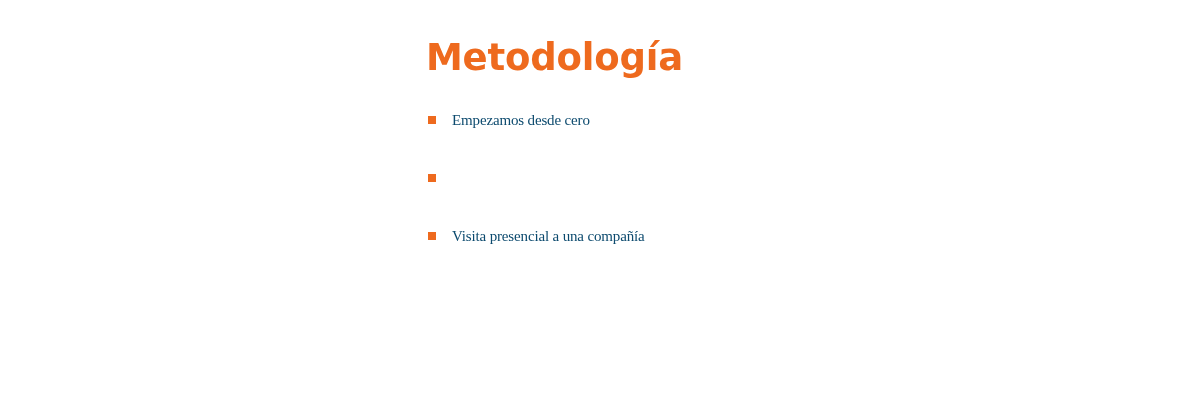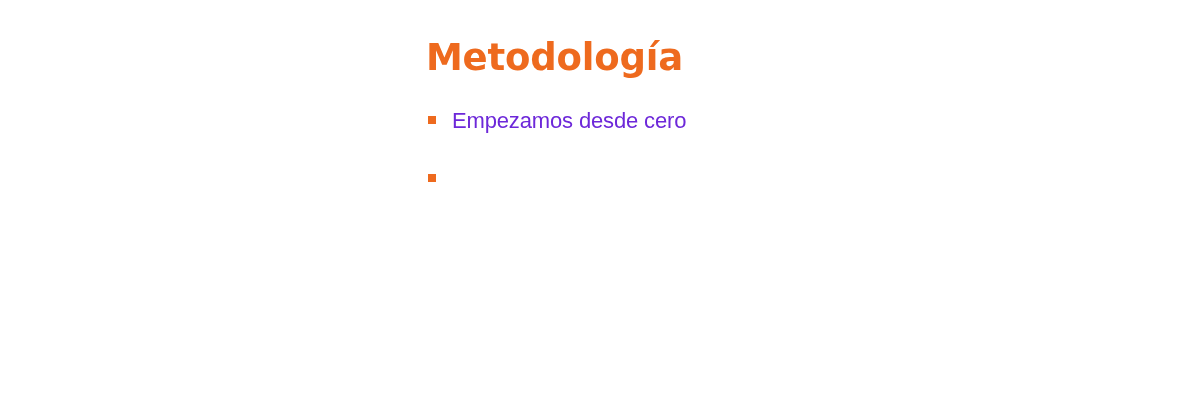--- a/index.html
+++ b/index.html
@@ -72,24 +72,24 @@
     left: 0px;
     top: 10px;
     width: 8px;
     height: 8px;
     background: #ee6a1e;
     display: block;
   }
 
   .bullet-text {
     display: block;
-    font-family: Liberation Sans, sans-serif;
-    font-size: 22px;
+    font-family: Liberation Serif, serif;
+    font-size: 15px;
     line-height: 29px;
-    color: #6d28d9;
+    color: #0c4a6e;
     letter-spacing: -0.15px;
     white-space: pre-line;
   }
 </style>
 </head>
 <body>
 
 <div class="slide">
   <div class="content-block">
 
@@ -99,18 +99,22 @@
 
       <li class="bullet-item">
         <span class="bullet-marker"></span>
         <span class="bullet-text">Empezamos desde cero</span>
       </li>
 
       <li class="bullet-item">
         <span class="bullet-marker"></span>
       </li>
 
+      <li class="bullet-item">
+        <span class="bullet-marker"></span>
+        <span class="bullet-text">Visita presencial a una compañía</span>
+      </li>
 
 
 
     </ul>
   </div>
 </div>
 
 </body></html>

